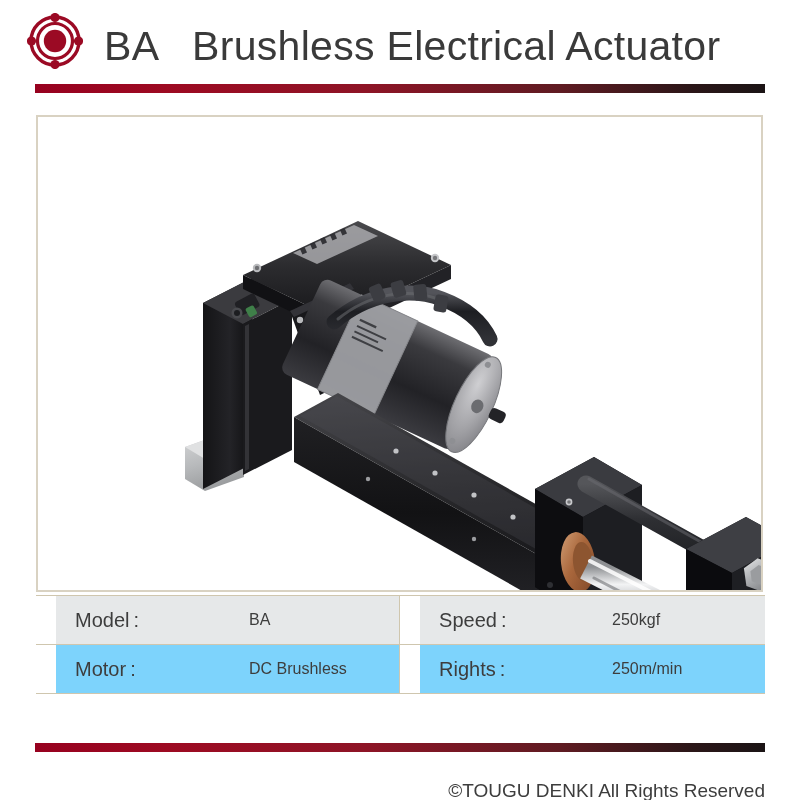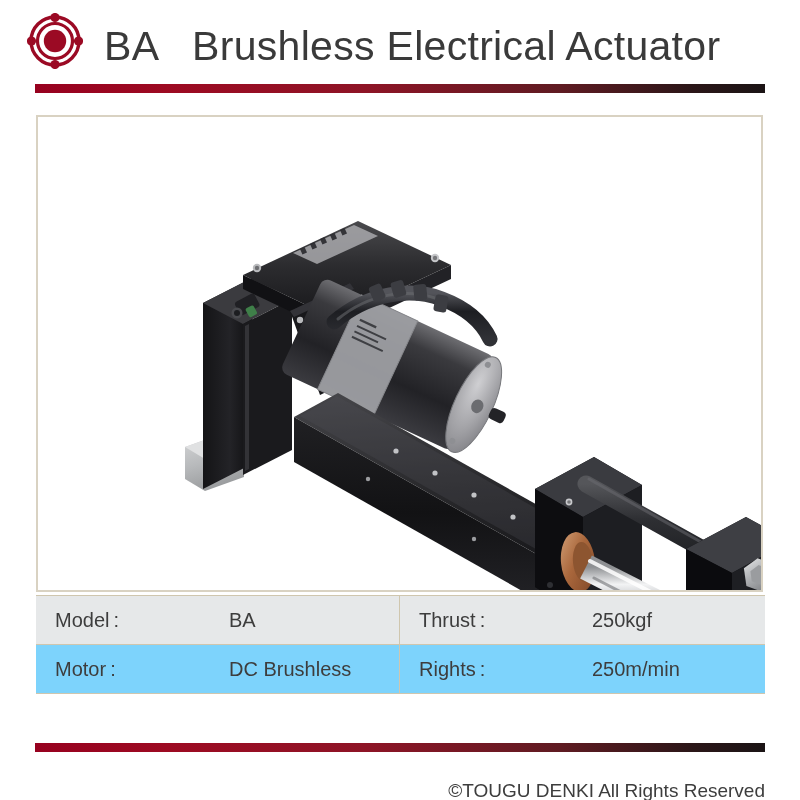--- a/index.html
+++ b/index.html
@@ -119,36 +119,37 @@
     width: 100%;
     height: 1px;
     background: #cfc6ae;
   }
   .cell {
     position: relative;
     height: 100%;
     display: flex;
     align-items: center;
     box-sizing: border-box;
+    margin-left: 20px;
   }
   .cell.left-group {
     width: 364px;
     border-right: 1px solid #cfc6ae;
   }
   .cell.right-group {
     width: 365px;
   }
   .cell .lbl {
     padding-left: 19px;
     font-size: 20px;
     color: #3d3d3d;
     white-space: pre;
   }
   .cell .val {
-    font-size: 20px;
+    font-size: 16px;
     color: #3d3d3d;
     white-space: pre;
   }
   .left-group .val  { position: absolute; left: 193px; }
   .right-group .val { position: absolute; left: 192px; }
 
   
   .footer {
     position: absolute;
     left: 0;
@@ -408,21 +409,21 @@
 </div>
 
 <div class="spec-table">
 
   <div class="spec-row r0 shade">
     <div class="cell left-group">
       <span class="lbl">Model :</span>
       <span class="val">BA</span>
     </div>
     <div class="cell right-group">
-      <span class="lbl">Thrust :</span>
+      <span class="lbl">Speed :</span>
       <span class="val">250kgf</span>
     </div>
   </div>
 
   <div class="spec-row r1 light">
     <div class="cell left-group">
       <span class="lbl">Motor :</span>
       <span class="val">DC Brushless</span>
     </div>
     <div class="cell right-group">

